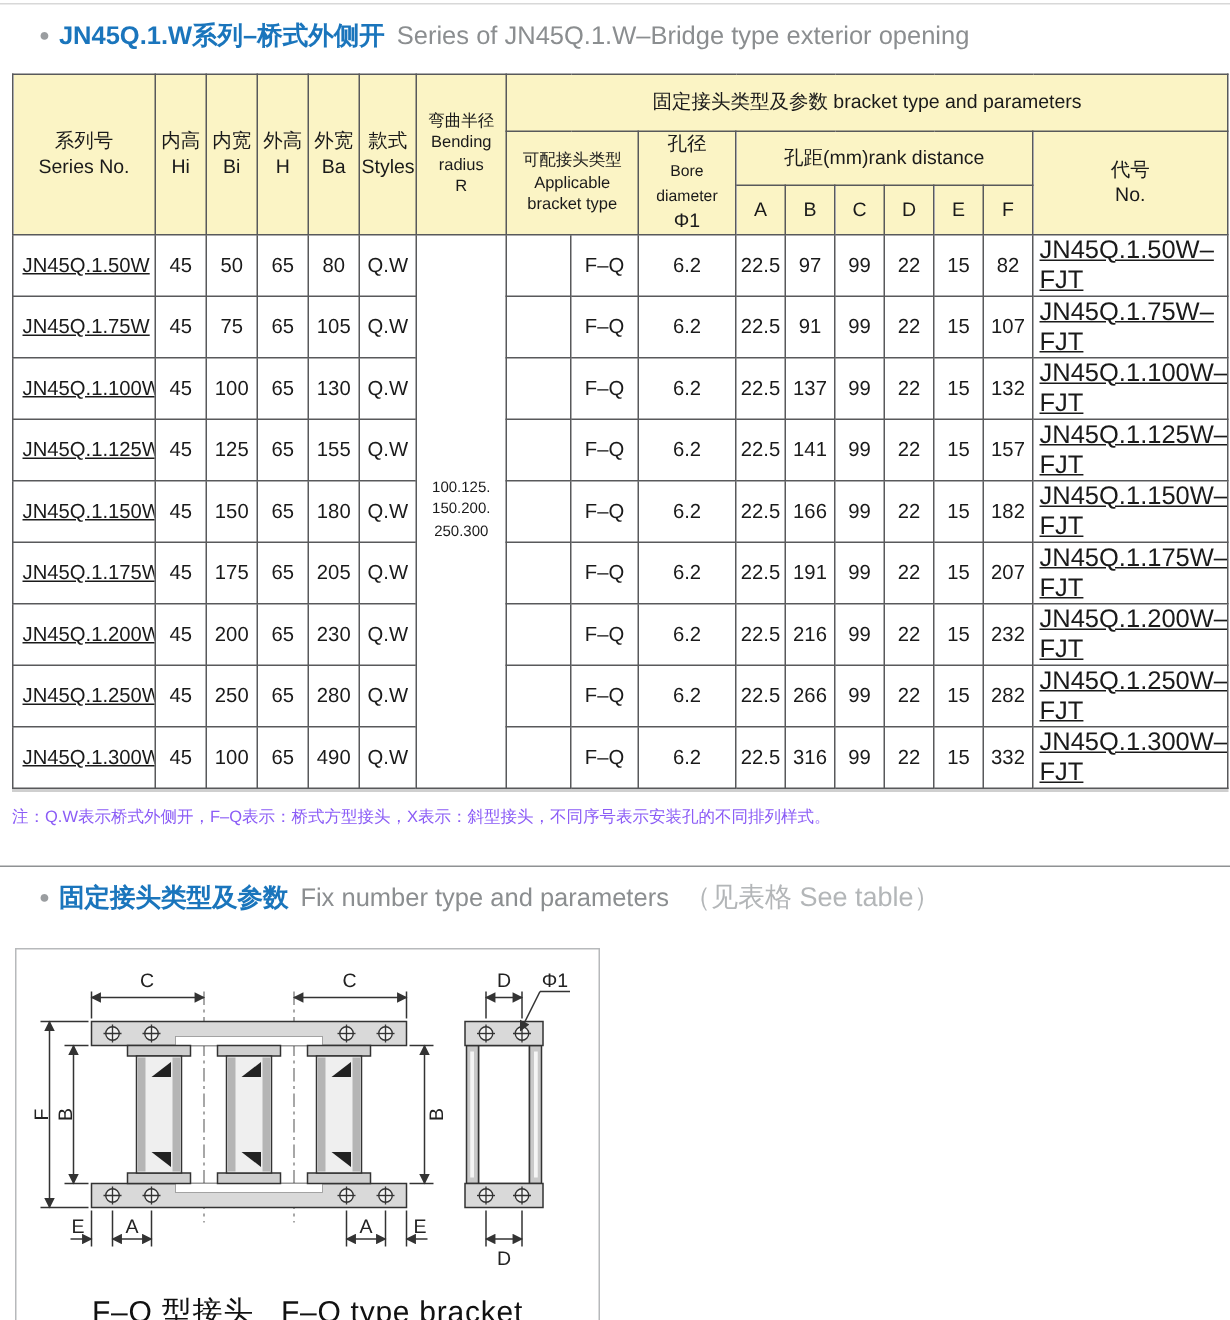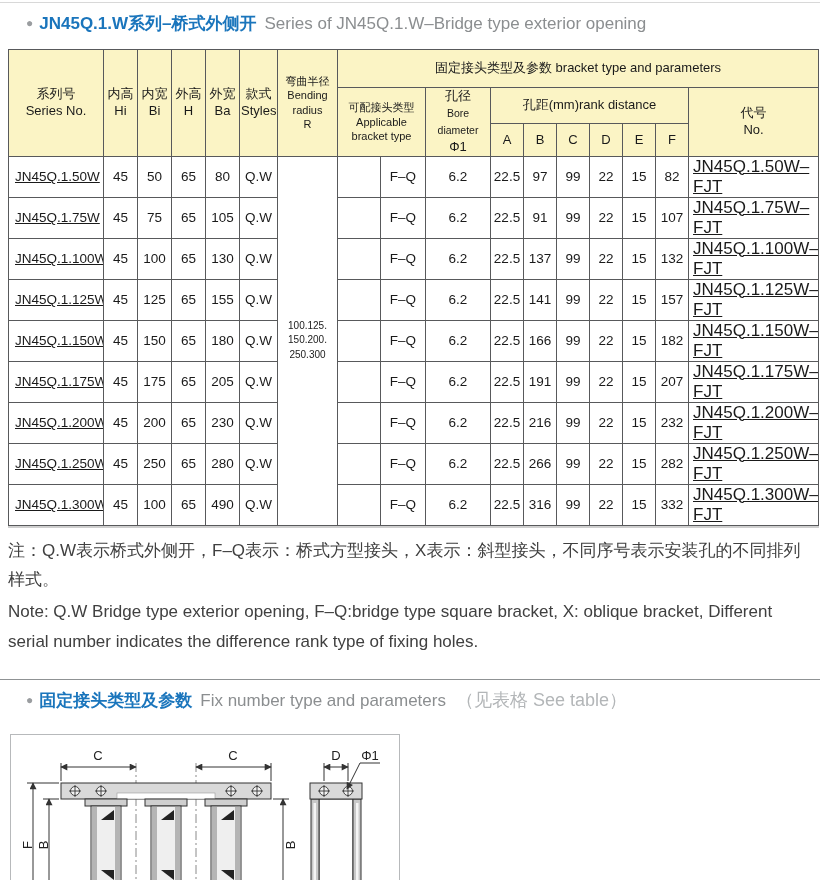--- a/index.html
+++ b/index.html
@@ -33,21 +33,21 @@
   table.spec th.fs12{font-size:11px;}
   table.spec th .tiny{font-size:10.5px;}
   tr.hrow1{height:38px;} tr.hrow2{height:34px;} tr.hrow3{height:30px;}
   table.spec tbody tr{height:30px;}
   table.spec tbody td{font-size:13.5px;color:#1a1a1a;}
   table.spec td.al{text-align:left;padding-left:6px;text-decoration:underline;}
   table.spec td.code{padding-left:4px;font-size:17px;}
   table.spec td.radius{white-space:pre-line;font-size:10px;line-height:1.45;}
 
   
-  .notes{margin:10px 0 16px 8px;width:806px;font-size:17px;line-height:1.75;color:#404040;}
+  .notes{margin:10px 0 16px 8px;width:806px;font-size:11px;line-height:1.75;color:#8b5cf6;}
   .notes .zh{margin-bottom:2px;}
 
   
   .divider{border-top:1px solid #8f9294;margin:22px 0 0 0;}
 
   
   .diagram-box{
     margin:22px 0 0 10px;width:388px;height:281px;border:1px solid #b7b9bb;
     background:#fff;position:relative;
   }
@@ -289,21 +289,20 @@
         <td>22</td>
         <td>15</td>
         <td>332</td>
         <td class="al code">JN45Q.1.300W–FJT</td>
       </tr>
     </tbody>
 </table>
 
 <div class="notes">
   <div class="zh">注：Q.W表示桥式外侧开，F–Q表示：桥式方型接头，X表示：斜型接头，不同序号表示安装孔的不同排列样式。</div>
-  <div class="en">Note: Q.W Bridge type exterior opening, F–Q:bridge type square bracket, X: oblique bracket, Different serial number indicates the difference rank type of fixing holes.</div>
 </div>
 
 <div class="divider"></div>
 
 <div class="sec-title">
   <span class="bullet">●</span><span class="zh">固定接头类型及参数</span><span class="en">Fix number type and parameters</span><span class="small-note">（见表格 See table）</span>
 </div>
 
 <div class="diagram-box">
   <svg width="386" height="210" viewBox="0 0 386 210">

